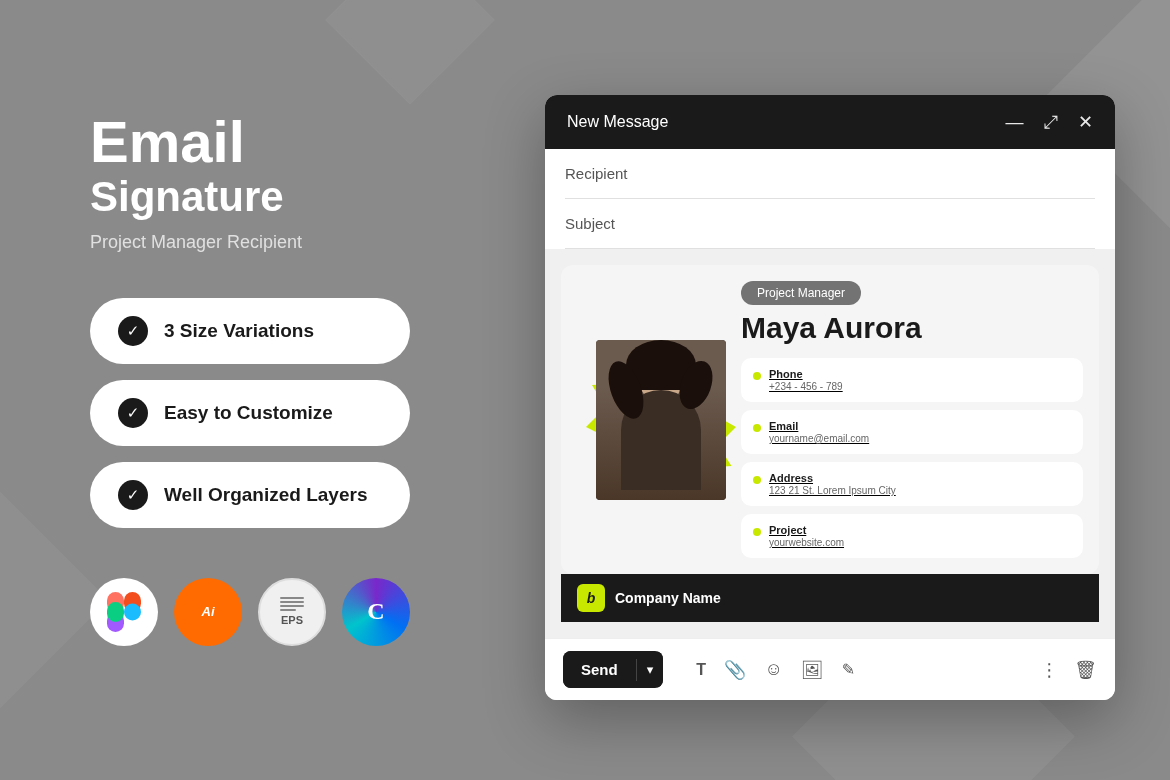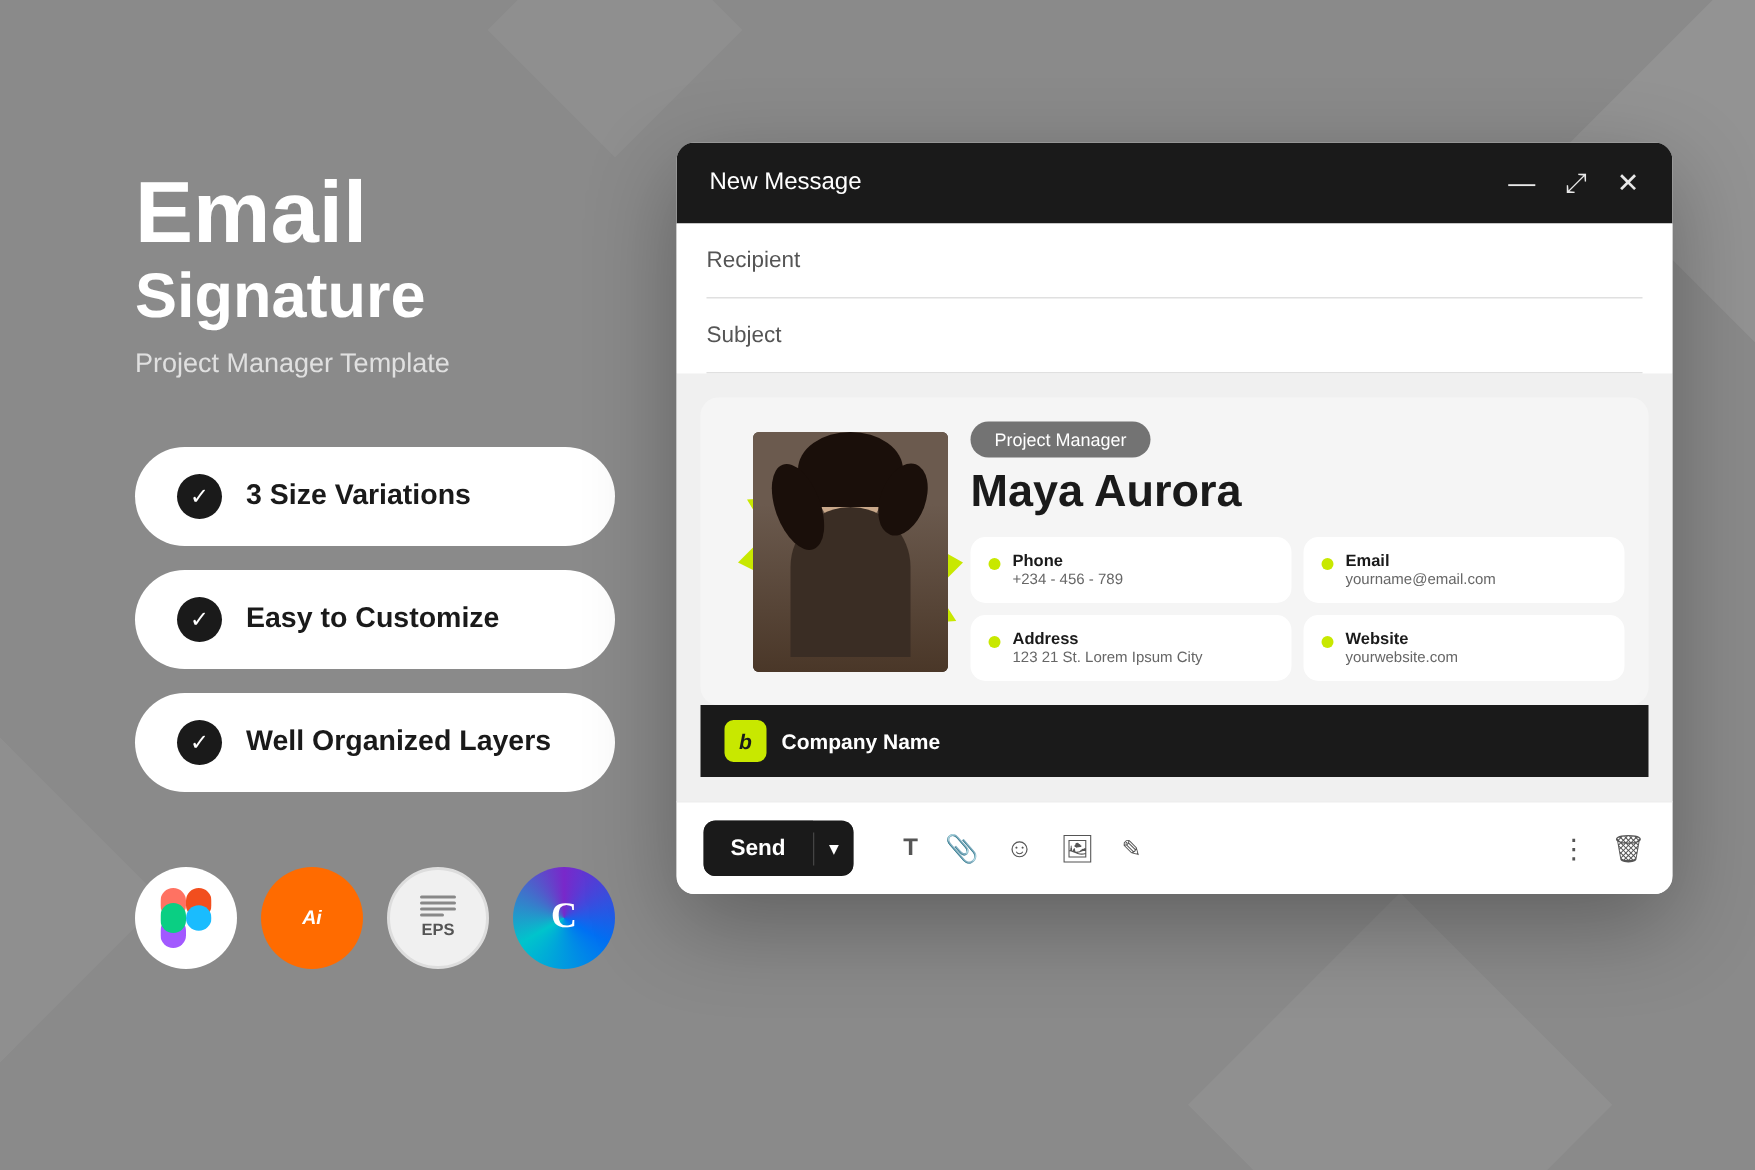--- a/index.html
+++ b/index.html
@@ -136,21 +136,21 @@
     }
     .tool-ai {
       background: #ff6b00;
     }
 
     
     .email-window {
       position: absolute;
       right: 55px;
       top: 95px;
-      width: 664px;
+      width: 570px;
       background: #ffffff;
       border-radius: 12px;
       box-shadow: 0 20px 60px rgba(0,0,0,0.3);
       overflow: hidden;
     }
 
     .window-header {
       background: #1a1a1a;
       padding: 16px 22px;
       display: flex;
@@ -347,22 +347,23 @@
     .sig-name {
       font-size: 30px;
       font-weight: 900;
       color: #1a1a1a;
       line-height: 1.1;
       margin-bottom: 14px;
     }
 
     .contact-grid {
       display: grid;
-      grid-template-columns: 1fr 1fr;
+      grid-template-columns: 1fr;
       gap: 8px;
+      text-decoration: underline;
     }
 
     .contact-item {
       background: #ffffff;
       border-radius: 10px;
       padding: 10px 12px;
       display: flex;
       align-items: flex-start;
       gap: 8px;
     }
@@ -526,21 +527,21 @@
 <body>
 
 <div class="bg-shape-right"></div>
 <div class="bg-shape-left"></div>
 <div class="bg-shape-bottom-right"></div>
 <div class="bg-shape-top-left"></div>
 
 <div class="left-panel">
   <div class="title-email">Email</div>
   <div class="title-signature">Signature</div>
-  <div class="subtitle">Project Manager Template</div>
+  <div class="subtitle">Project Manager Recipient</div>
 
   <div class="features">
     <div class="feature-item">
       <div class="check-icon">✓</div>
       <span class="feature-text">3 Size Variations</span>
     </div>
     <div class="feature-item">
       <div class="check-icon">✓</div>
       <span class="feature-text">Easy to Customize</span>
     </div>
@@ -636,21 +637,21 @@
           <div class="contact-item">
             <div class="contact-dot"></div>
             <div>
               <div class="contact-label">Address</div>
               <div class="contact-value">123 21 St. Lorem Ipsum City</div>
             </div>
           </div>
           <div class="contact-item">
             <div class="contact-dot"></div>
             <div>
-              <div class="contact-label">Website</div>
+              <div class="contact-label">Project</div>
               <div class="contact-value">yourwebsite.com</div>
             </div>
           </div>
         </div>
       </div>
     </div>
 
     <div class="sig-bottom-bar">
       <div class="company-logo">
         <span style="font-style:italic;">b</span>

